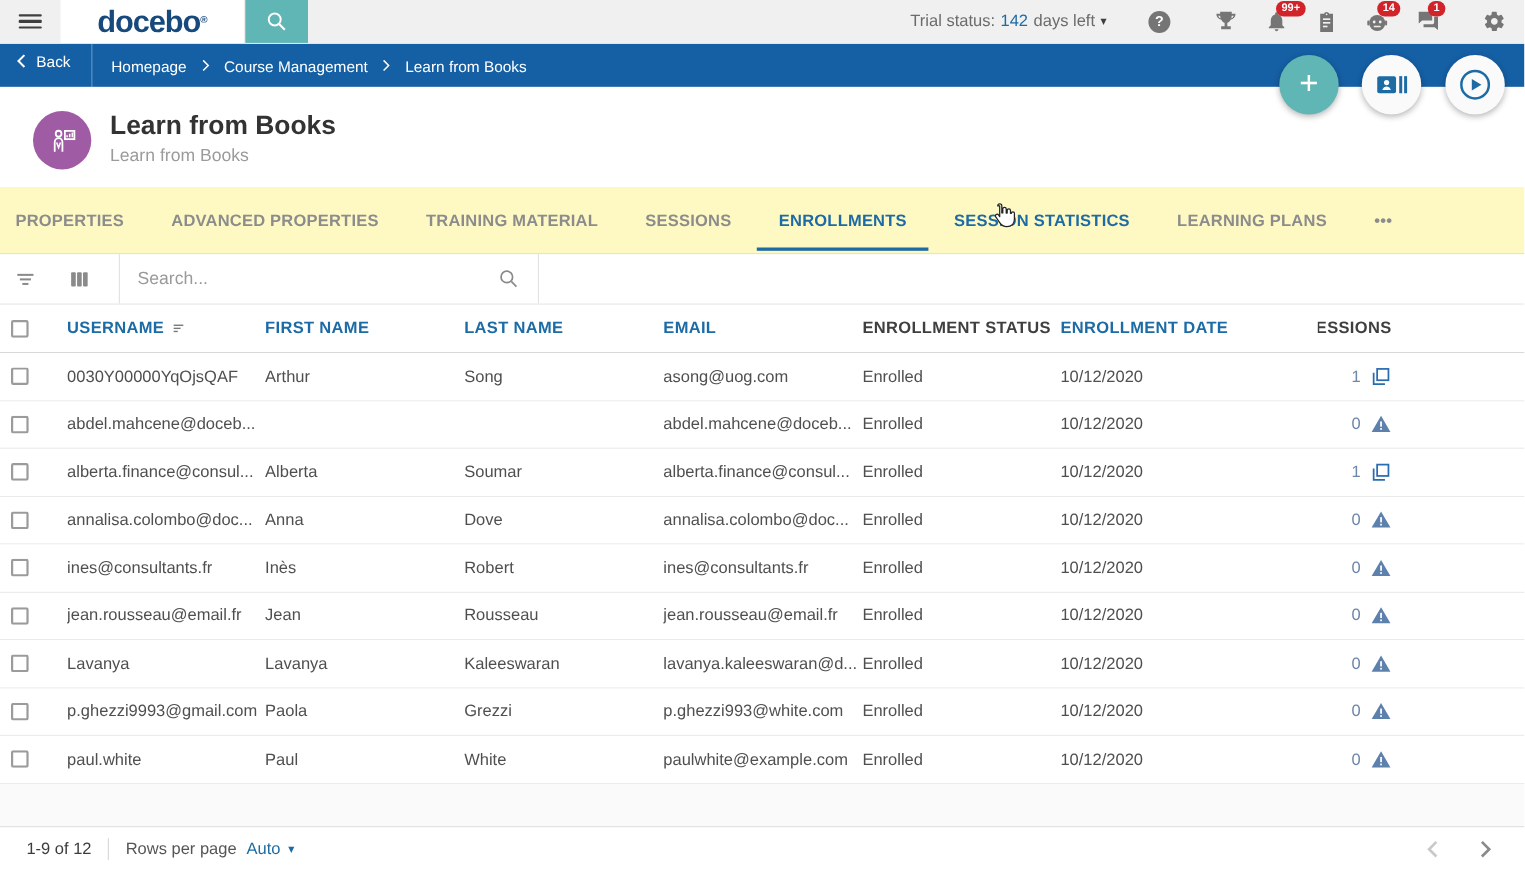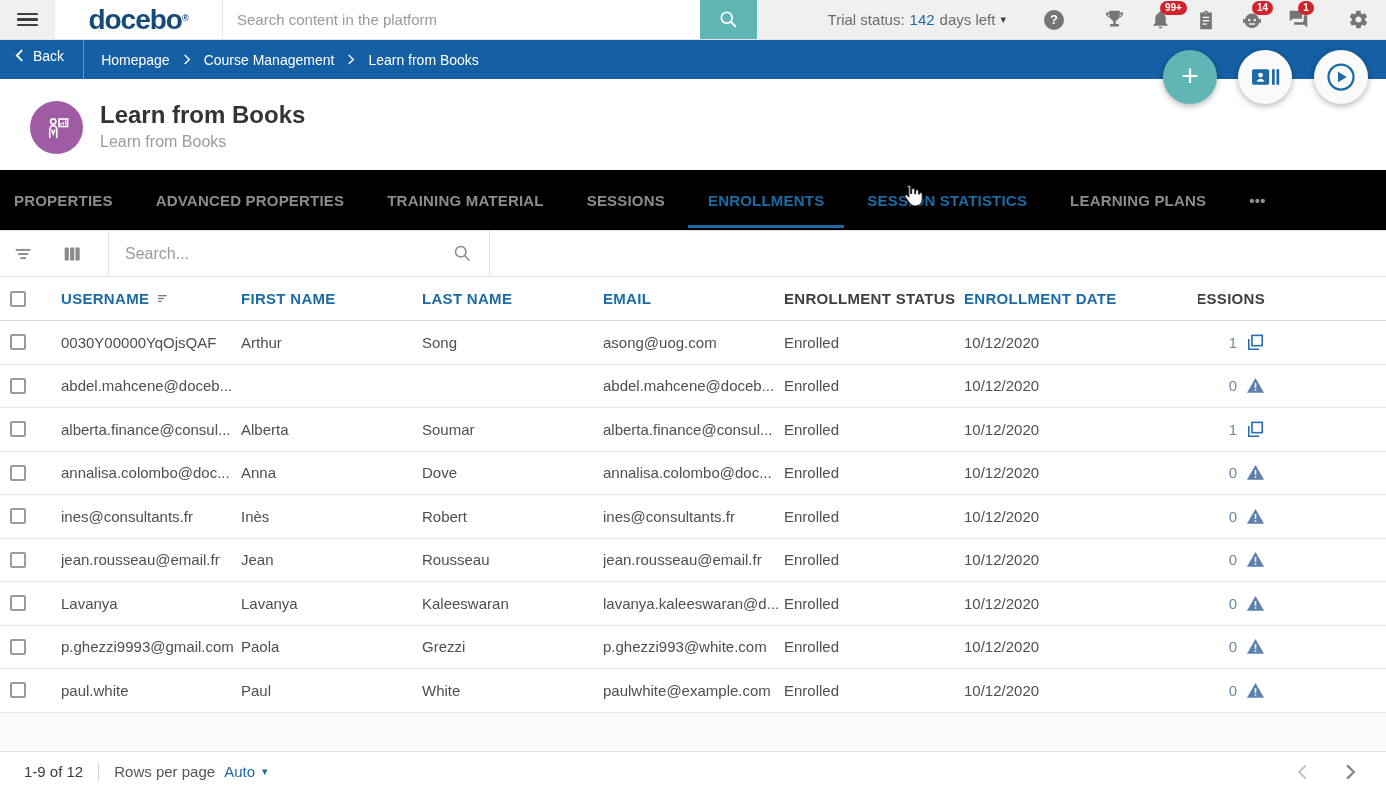--- a/index.html
+++ b/index.html
@@ -44,21 +44,21 @@
   .fab-enroll { left:1238px; }
   .fab-play { left:1314px; }
 
   
   .course-head { background:#fff; height:91px; display:flex; align-items:flex-start; padding:22px 0 0 30px; gap:17px; flex:none; }
   .course-avatar { width:53px; height:53px; border-radius:50%; background:#a05ba5; display:flex; align-items:center; justify-content:center; flex:none; }
   .course-title { font-size:24px; color:#333; font-weight:bold; line-height:1.15; }
   .course-sub { font-size:16px; color:#9b9b9b; margin-top:4px; }
 
   
-  .tabsbar { height:61px; background:#000000; border-bottom:1px solid #e2e2e2; display:flex; align-items:stretch; flex:none; position:relative; }
+  .tabsbar { height:61px; background:#fef9c3; border-bottom:1px solid #e2e2e2; display:flex; align-items:stretch; flex:none; position:relative; }
   .tab { display:flex; align-items:center; padding:0 20px; margin-right:3px; font-size:15px; font-weight:bold; color:#8c8c8c; letter-spacing:.2px; position:relative; cursor:pointer; white-space:nowrap; }
   .tab:first-child { padding-left:14px; }
   .tab.active { color:#1d6ba5; }
   .tab.active::after { content:''; position:absolute; left:0; right:0; bottom:2px; height:3px; background:#1d6ba5; }
   .tab.hover { color:#1d6ba5; }
 
   
   .toolbar { height:46px; background:#fff; border-bottom:1px solid #e2e2e2; display:flex; align-items:center; flex:none; }
   .tool-icons { width:108px; display:flex; align-items:center; gap:26px; padding-left:13px; flex:none; }
   .tool-icons .ticon { cursor:pointer; display:flex; }
@@ -111,23 +111,20 @@
       <div class="bars">
           <div></div>
           <div></div>
           <div></div>
         </div>
     </div>
     <div class="logo-box">
       <span class="logo-text">docebo</span>
         <span class="logo-reg">®</span>
     </div>
-    <div class="search-wrap">
-      <input type="text" placeholder="Search content in the platform" style="">
-    </div>
     <div class="search-btn">
       <svg width="21" height="21" viewBox="0 0 24 24">
           <circle cx="10" cy="10" r="6.2" fill="none" stroke="#fff" stroke-width="2"></circle>
           <line x1="14.8" y1="14.8" x2="20.5" y2="20.5" stroke="#fff" stroke-width="2.2"></line>
         </svg>
     </div>
     <div class="topbar-right">
       <div class="trial">
         <span class="t-pre">Trial status:</span>
         <span class="t-days">142</span>

